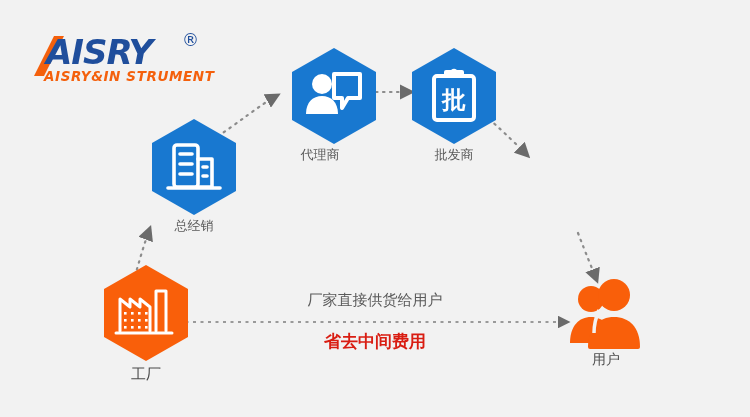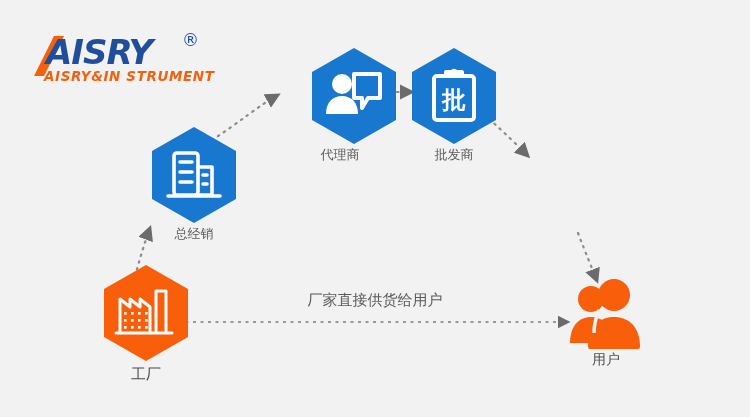--- a/index.html
+++ b/index.html
@@ -127,21 +127,21 @@
 
     <path d="M 362 92 L 412 92" fill="none" stroke="#8c8c8c" stroke-width="2.2" stroke-dasharray="1.5 5.5" stroke-linecap="round" marker-end="url(#ah)"></path>
 
     <path d="M 489 119 C 505 133 517 145 528 156" fill="none" stroke="#8c8c8c" stroke-width="2.2" stroke-dasharray="1.5 5.5" stroke-linecap="round" marker-end="url(#ah)"></path>
 
     <path d="M 578 233 C 586 254 592 268 597 281" fill="none" stroke="#8c8c8c" stroke-width="2.2" stroke-dasharray="1.5 5.5" stroke-linecap="round" marker-end="url(#ah)"></path>
 
     <path d="M 178 322 L 568 322" fill="none" stroke="#9a9a9a" stroke-width="1.8" stroke-dasharray="3 4.5" stroke-linecap="butt" marker-end="url(#ah)"></path>
   </svg>
 
-  <div class="node" style="left:284px; top:48px;padding-left:28px;">
+  <div class="node" style="left:264px; top:48px;padding-left:28px;">
     <div class="hex-wrap">
       <svg class="hex" viewBox="0 0 84 96">
         <polygon points="42,0 84,24 84,72 42,96 0,72 0,24" fill="#1878d0"></polygon>
       </svg>
       <svg class="hex-icon" viewBox="0 0 84 96">
         <g fill="#ffffff">
           <circle cx="30" cy="36" r="10"></circle>
           <path d="M14 66 C14 54 21 48 30 48 C39 48 46 54 46 66 Z"></path>
         </g>
         <g fill="none" stroke="#ffffff" stroke-width="4" stroke-linejoin="round">
@@ -162,21 +162,21 @@
           <rect x="22" y="28" width="40" height="44" rx="3"></rect>
           <path d="M34 28 L34 24 L50 24 L50 28"></path>
         </g>
         <circle cx="42" cy="24" r="3.2" fill="#ffffff"></circle>
         <text x="42" y="60" text-anchor="middle" font-family="'DejaVu Sans','Liberation Sans',sans-serif" font-size="24" font-weight="bold" fill="#ffffff">批</text>
       </svg>
     </div>
     <div class="node-label">批发商</div>
   </div>
 
-  <div class="node" style="left:152px; top:127px;text-align:right;">
+  <div class="node" style="left:152px; top:119px;text-align:right;">
     <div class="hex-wrap">
       <svg class="hex" viewBox="0 0 84 96">
         <polygon points="42,0 84,24 84,72 42,96 0,72 0,24" fill="#1878d0"></polygon>
       </svg>
       <svg class="hex-icon" viewBox="0 0 84 96">
         <g fill="none" stroke="#ffffff" stroke-width="3.6" stroke-linejoin="round" stroke-linecap="round">
           <rect x="22" y="26" width="24" height="42" rx="3"></rect>
           <path d="M46 40 L60 40 L60 68 L46 68"></path>
           <path d="M16 69 L68 69"></path>
           <path d="M28 35 L40 35"></path>
@@ -231,14 +231,15 @@
         <circle cx="48" cy="18" r="16"></circle>
         <path d="M22 70 C22 50 33 40 48 40 C63 40 74 50 74 70 Q74 72 72 72 L24 72 Q22 72 22 70 Z"></path>
       </g>
 
       <path d="M33 33 C30 40 28 47 28 56" fill="none" stroke="#f2f2f2" stroke-width="3.5"></path>
     </svg>
     <div class="node-label">用户</div>
   </div>
 
   <div id="center-note" class="abs">厂家直接供货给用户</div>
+  <div id="center-highlight" class="abs">省去中间费用</div>
 
 </div>
 
 </body></html>

